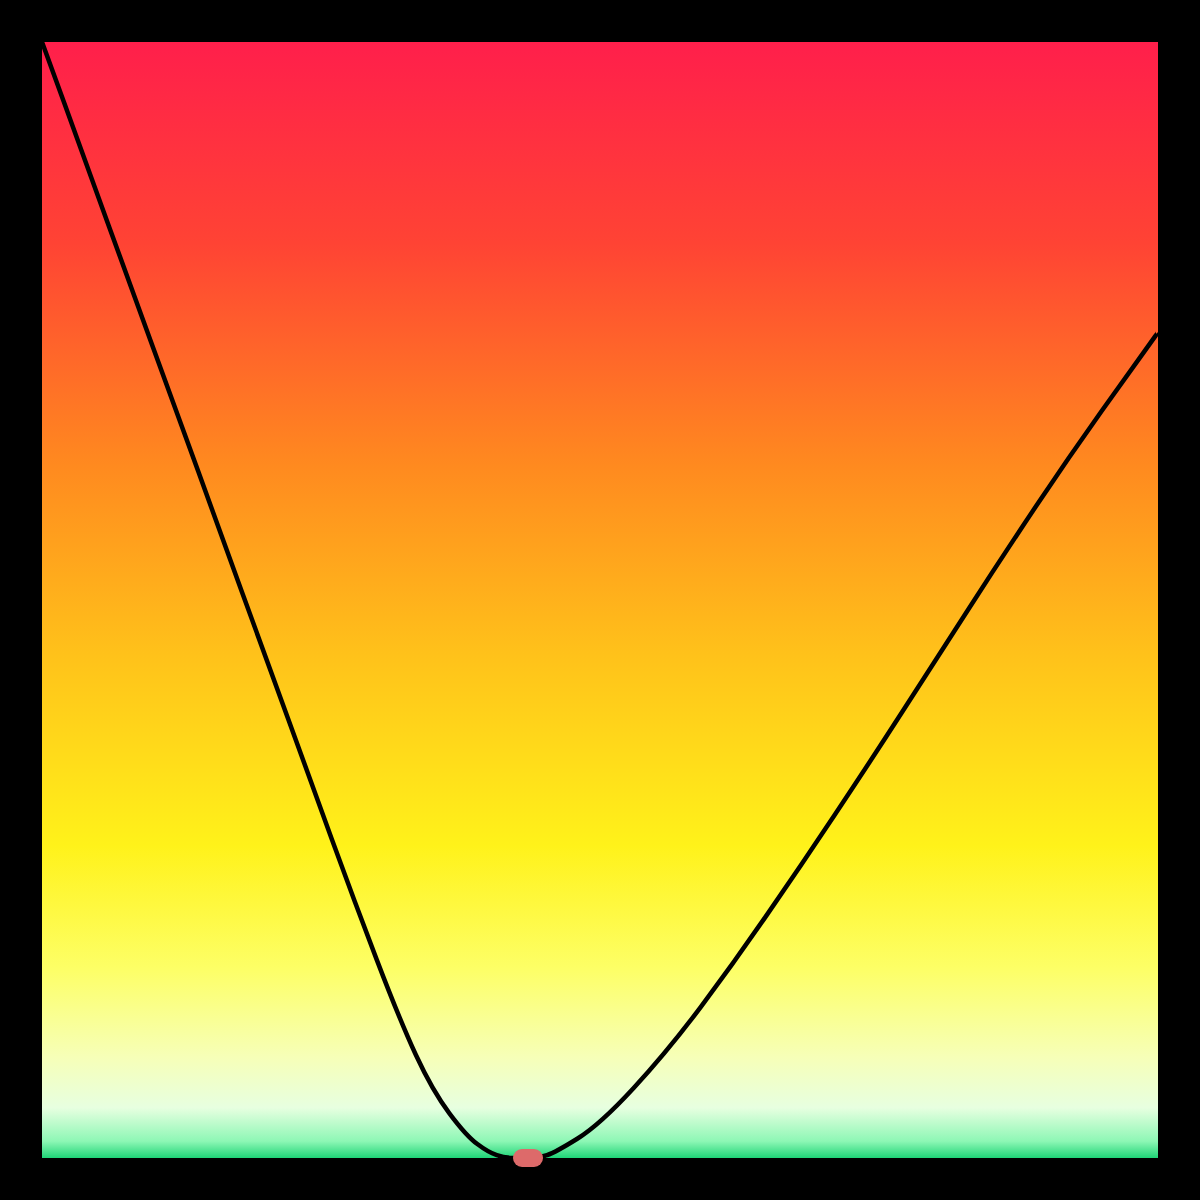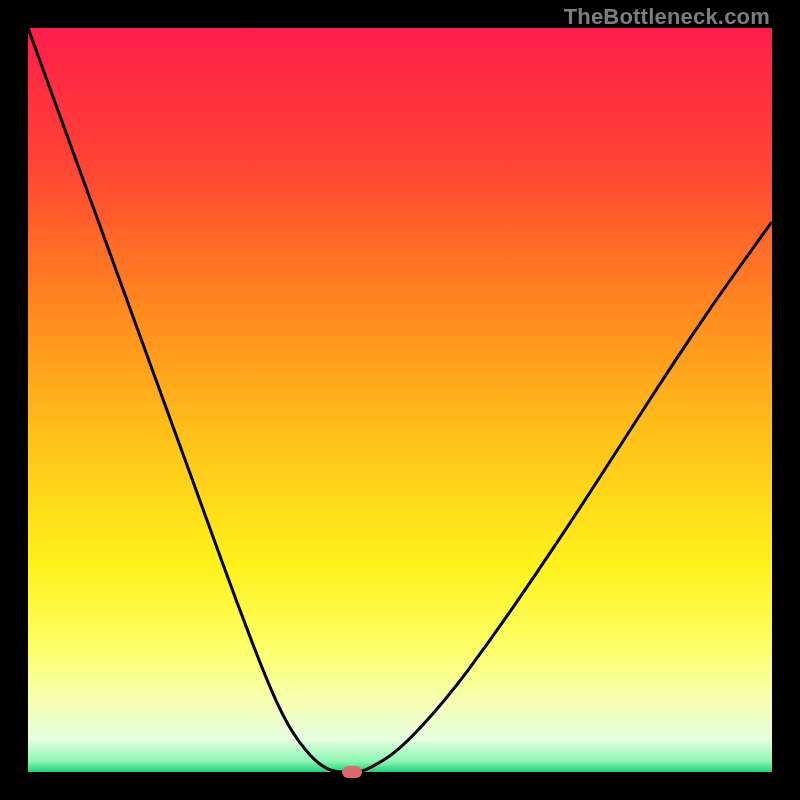--- a/index.html
+++ b/index.html
@@ -54,21 +54,20 @@
     height: 12px;
     border-radius: 6px;
     transform: translate(-50%, -50%);
   }
 </style>
 </head>
 <body>
 
 <div class="frame">
 
-  <div class="watermark">TheBottleneck.com</div>
 
   <div class="plot-area">
 
     <svg class="gradient-bg" viewBox="0 0 744 744" preserveAspectRatio="none">
       <defs>
         <linearGradient id="bg-grad" x1="0" y1="0" x2="0" y2="1">
             <stop offset="0%" stop-color="#ff1f4b"></stop>
             <stop offset="18%" stop-color="#ff4334"></stop>
             <stop offset="38%" stop-color="#ff8a1f"></stop>
             <stop offset="55.00000000000001%" stop-color="#ffc21a"></stop>

